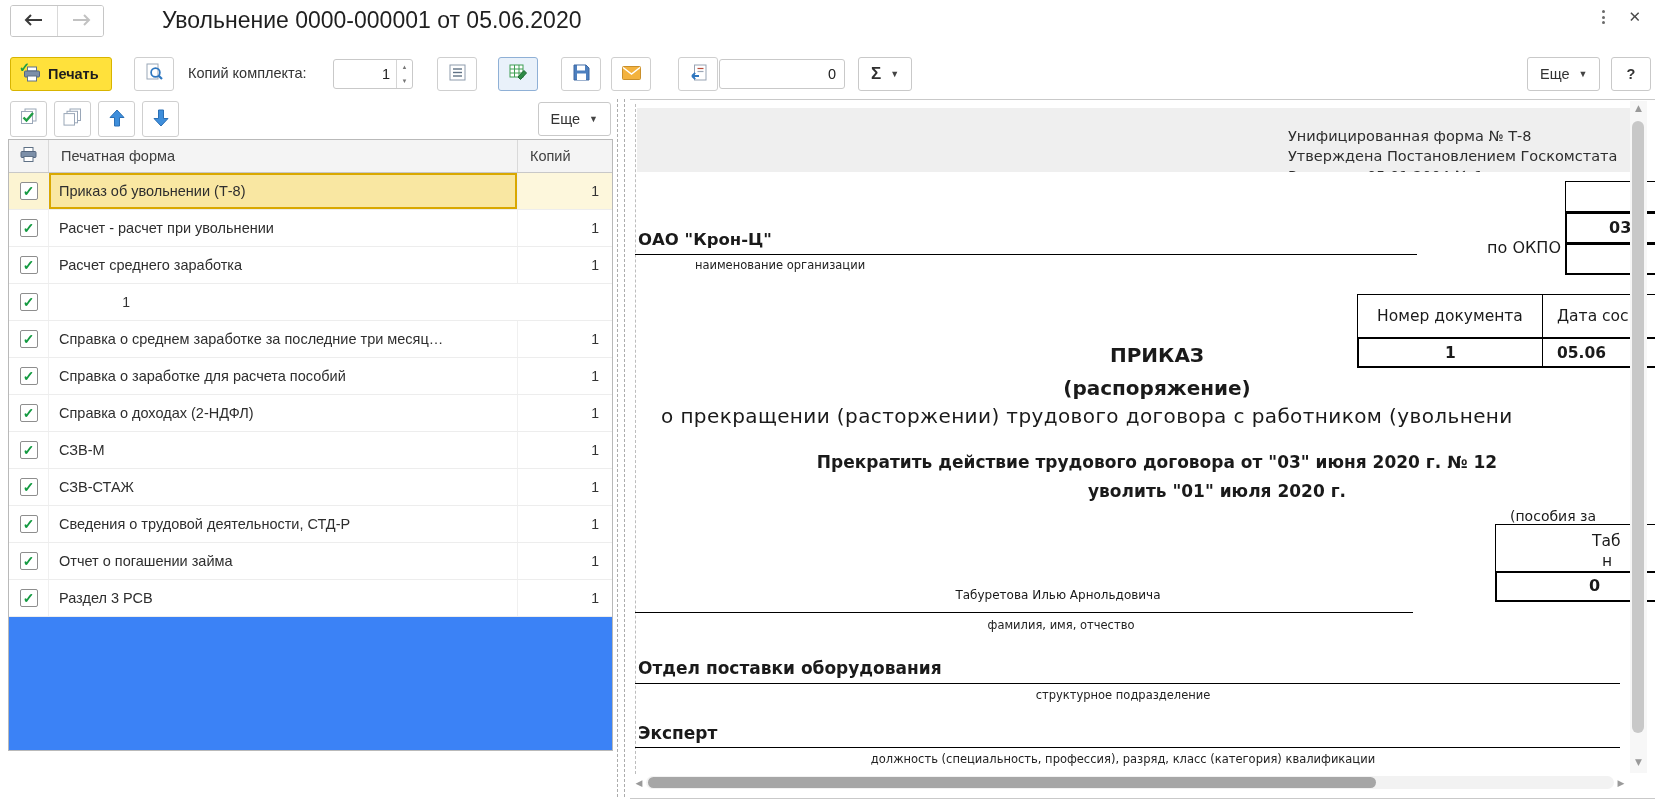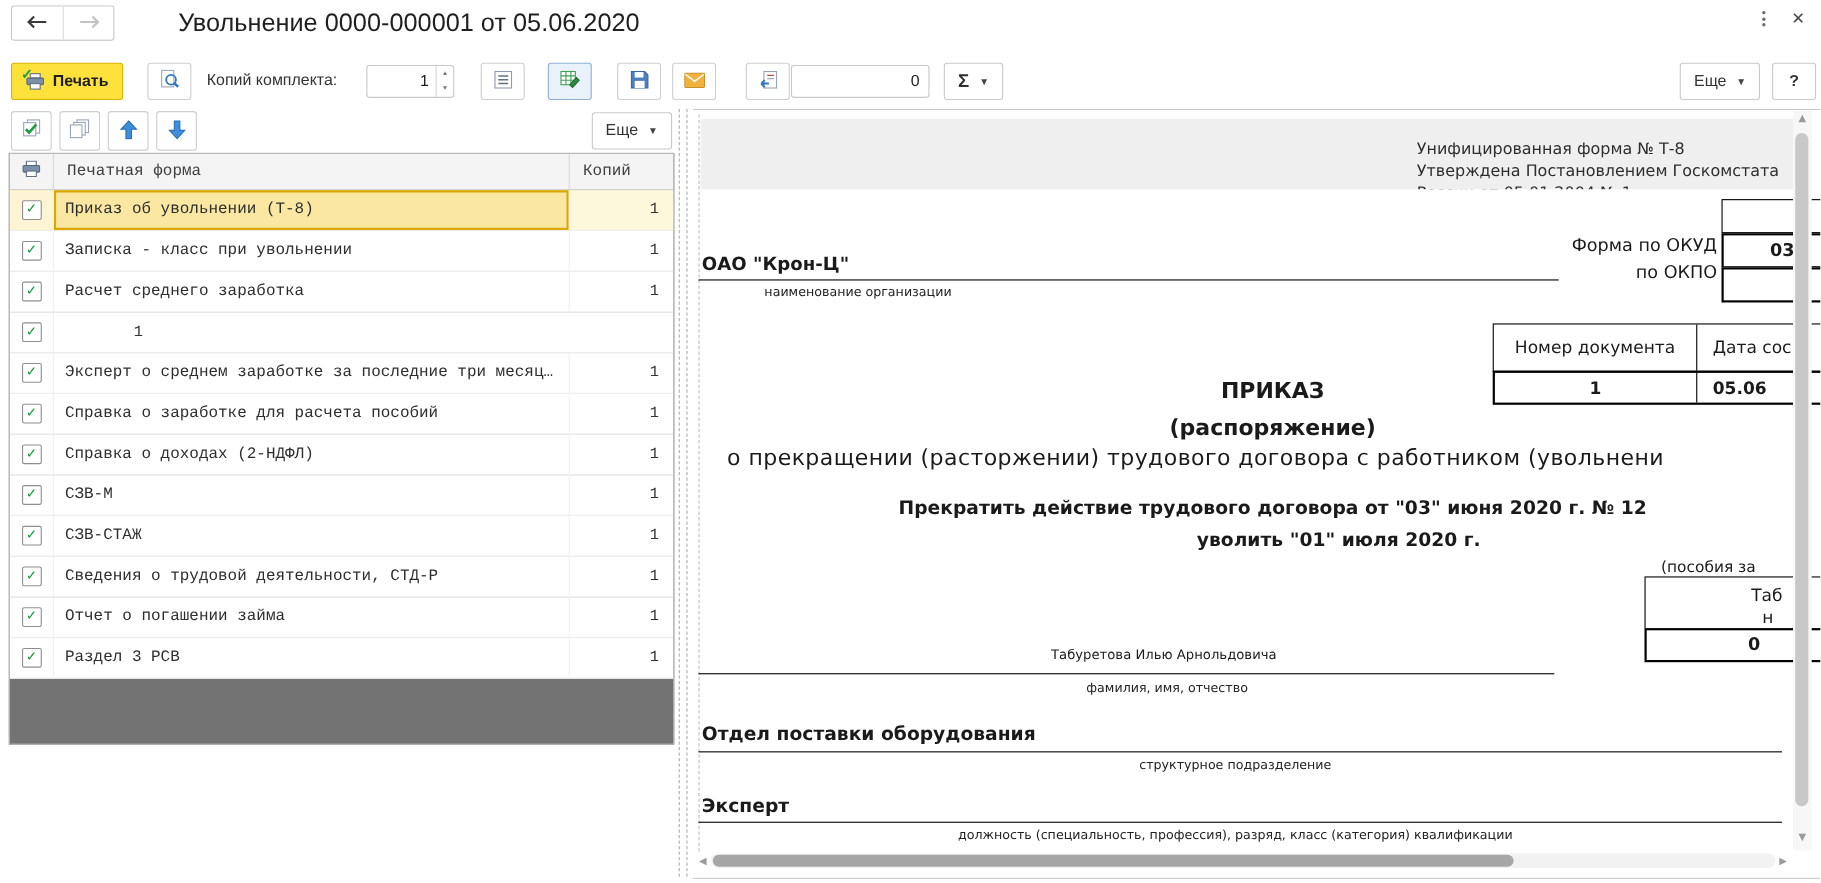--- a/index.html
+++ b/index.html
@@ -33,21 +33,21 @@
   .btn-sigma { position:absolute; left:858px; top:5px; }
   .sigma-glyph { font-size:17px; font-weight:bold; color:#2F2F2F; }
   .btn-more-main { position:absolute; left:1527px; top:5px; }
   .btn-help { position:absolute; left:1611px; top:5px; width:40px; justify-content:center; font-weight:bold; color:#333; }
 
   
   .left-panel { position:absolute; left:8px; top:99px; width:605px; height:698px; }
   .list-toolbar { position:absolute; left:0; top:2px; width:100%; height:38px; }
   .lt-btn { position:absolute; top:0; width:37px; height:36px; border:1px solid #CFCFCF; border-radius:3px; background:#fff; display:flex; align-items:center; justify-content:center; cursor:pointer; }
   .btn-more-list { position:absolute; right:2px; top:1px; }
-  .list-table { position:absolute; left:0; top:40px; width:605px; height:538px; border:1px solid #B9B9B9; background:#737373;font-family:Liberation Mono, monospace; }
+  .list-table { position:absolute; left:0; top:40px; width:605px; height:612px; border:1px solid #B9B9B9; background:#3b82f6; }
   .thead { display:flex; height:33px; background:#F4F4F4; border-bottom:1px solid #C8C8C8; align-items:center; }
   .th-icon { width:40px; display:flex; justify-content:center; align-items:center; align-self:stretch; border-right:1px solid #D9D9D9; }
   .th-name { flex:1; padding-left:12px; font-size:14.5px; color:#3F3F3F; align-self:stretch; display:flex; align-items:center; border-right:1px solid #D9D9D9; }
   .th-copies { width:94px; padding-left:12px; font-size:14.5px; color:#3F3F3F; }
   .frow { display:flex; height:37px; border-bottom:1px solid #EDEDED; background:#fff; cursor:pointer; }
   .cell { display:flex; align-items:center; }
   .ccheck { width:40px; justify-content:center; border-right:1px solid #F0F0F0; }
   .cname { flex:1; padding:0 10px; font-size:14.5px; color:#2E2E2E; white-space:nowrap; overflow:hidden; border-right:1px solid #F0F0F0; }
   .ccopies { width:94px; justify-content:flex-end; padding-right:13px; font-size:14px; color:#333; }
   .cbx { width:18px; height:18px; border:1px solid #8E8E8E; border-radius:2px; background:#fff; display:flex; align-items:center; justify-content:center; font-size:14px; font-weight:bold; color:#149A41; line-height:1; }
@@ -283,41 +283,41 @@
             <div class="cell ccheck">
               <span class="cbx">✓</span>
             </div>
             <div class="cell cname">Приказ об увольнении (Т-8)</div>
             <div class="cell ccopies">1</div>
           </div>
           <div class="frow">
             <div class="cell ccheck">
               <span class="cbx">✓</span>
             </div>
-            <div class="cell cname">Записка - класс при увольнении</div>
+            <div class="cell cname">Расчет - расчет при увольнении</div>
             <div class="cell ccopies">1</div>
           </div>
           <div class="frow">
             <div class="cell ccheck">
               <span class="cbx">✓</span>
             </div>
             <div class="cell cname">Расчет среднего заработка</div>
             <div class="cell ccopies">1</div>
           </div>
           <div class="frow">
             <div class="cell ccheck">
               <span class="cbx">✓</span>
             </div>
             <div class="cell ccopies">1</div>
           </div>
           <div class="frow">
             <div class="cell ccheck">
               <span class="cbx">✓</span>
             </div>
-            <div class="cell cname">Эксперт о среднем заработке за последние три месяц…</div>
+            <div class="cell cname">Справка о среднем заработке за последние три месяц…</div>
             <div class="cell ccopies">1</div>
           </div>
           <div class="frow">
             <div class="cell ccheck">
               <span class="cbx">✓</span>
             </div>
             <div class="cell cname">Справка о заработке для расчета пособий</div>
             <div class="cell ccopies">1</div>
           </div>
           <div class="frow">
@@ -374,21 +374,20 @@
 
     <div class="band">
       <div class="band-text">
         <div>Унифицированная форма № Т-8</div>
         <div>Утверждена Постановлением Госкомстата</div>
         <div>России от 05.01.2004 № 1</div>
       </div>
     </div>
 
     <div class="blackbox" style="left:935px;top:81px;width:118px;height:31px;"></div>
-    <div class="pv" style="left:650px;top:113px;width:281px;text-align:right;font-size:16px;">Форма по ОКУД</div>
     <div class="blackbox thick" style="left:935px;top:112px;width:118px;height:32px;">
       <span class="pv" style="left:42px;top:4px;font-size:16px;font-weight:bold;">03</span>
     </div>
     <div class="pv" style="left:650px;top:138px;width:281px;text-align:right;font-size:16px;">по ОКПО</div>
     <div class="blackbox thick" style="left:935px;top:143px;width:118px;height:32px;"></div>
 
     <div class="pv" style="left:8px;top:130px;font-size:16.5px;font-weight:bold;">ОАО "Крон-Ц"</div>
     <div class="docline" style="left:5px;top:154px;width:782px;"></div>
     <div class="pv cap ctr" style="left:5px;top:158px;width:290px;">наименование организации</div>
 

